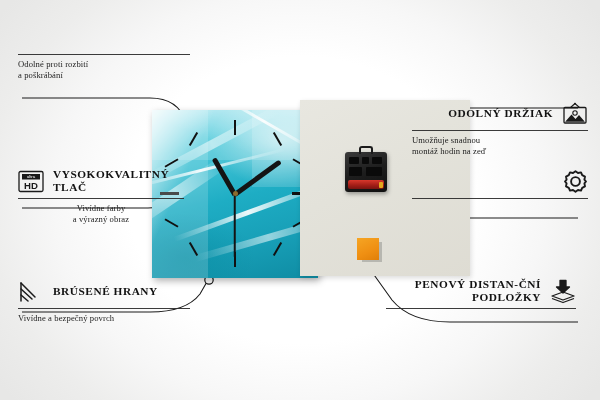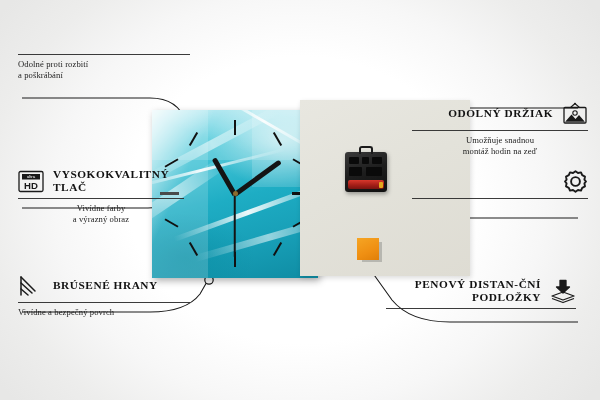--- a/index.html
+++ b/index.html
@@ -46,26 +46,26 @@
     height:1px; background:#2a2a2a; margin-top:4px; opacity:.92;
   }
   .fdesc {
     font-family:"Liberation Serif", serif;
     font-size:8.6px;
     line-height:10.6px;
     color:#1d1d1d;
     margin-top:4px;
     letter-spacing:.1px;
   }
-  .feat.right .fdesc { text-align:center; }
+  .feat.right .fdesc { text-align:left; }
 
   
   #feat-tempered-glass { left:18px;  top:50px;  width:172px; }
   #feat-hd-print       { left:18px;  top:168px; width:166px; }
-  #feat-ground-edges   { left:18px;  top:272px; width:172px; }
+  #feat-ground-edges   { left:18px;  top:278px; width:172px; }
   
   #feat-holder         { right:12px; top:60px;  width:176px;margin-top:40px; }
   #feat-mechanism      { right:12px; top:168px; width:176px; }
   #feat-foam-pads      { right:24px; top:278px; width:190px; }
 
   
   #connectors { position:absolute; left:0; top:0; width:600px; height:400px; pointer-events:none; }
 
   
   #clock-product {

